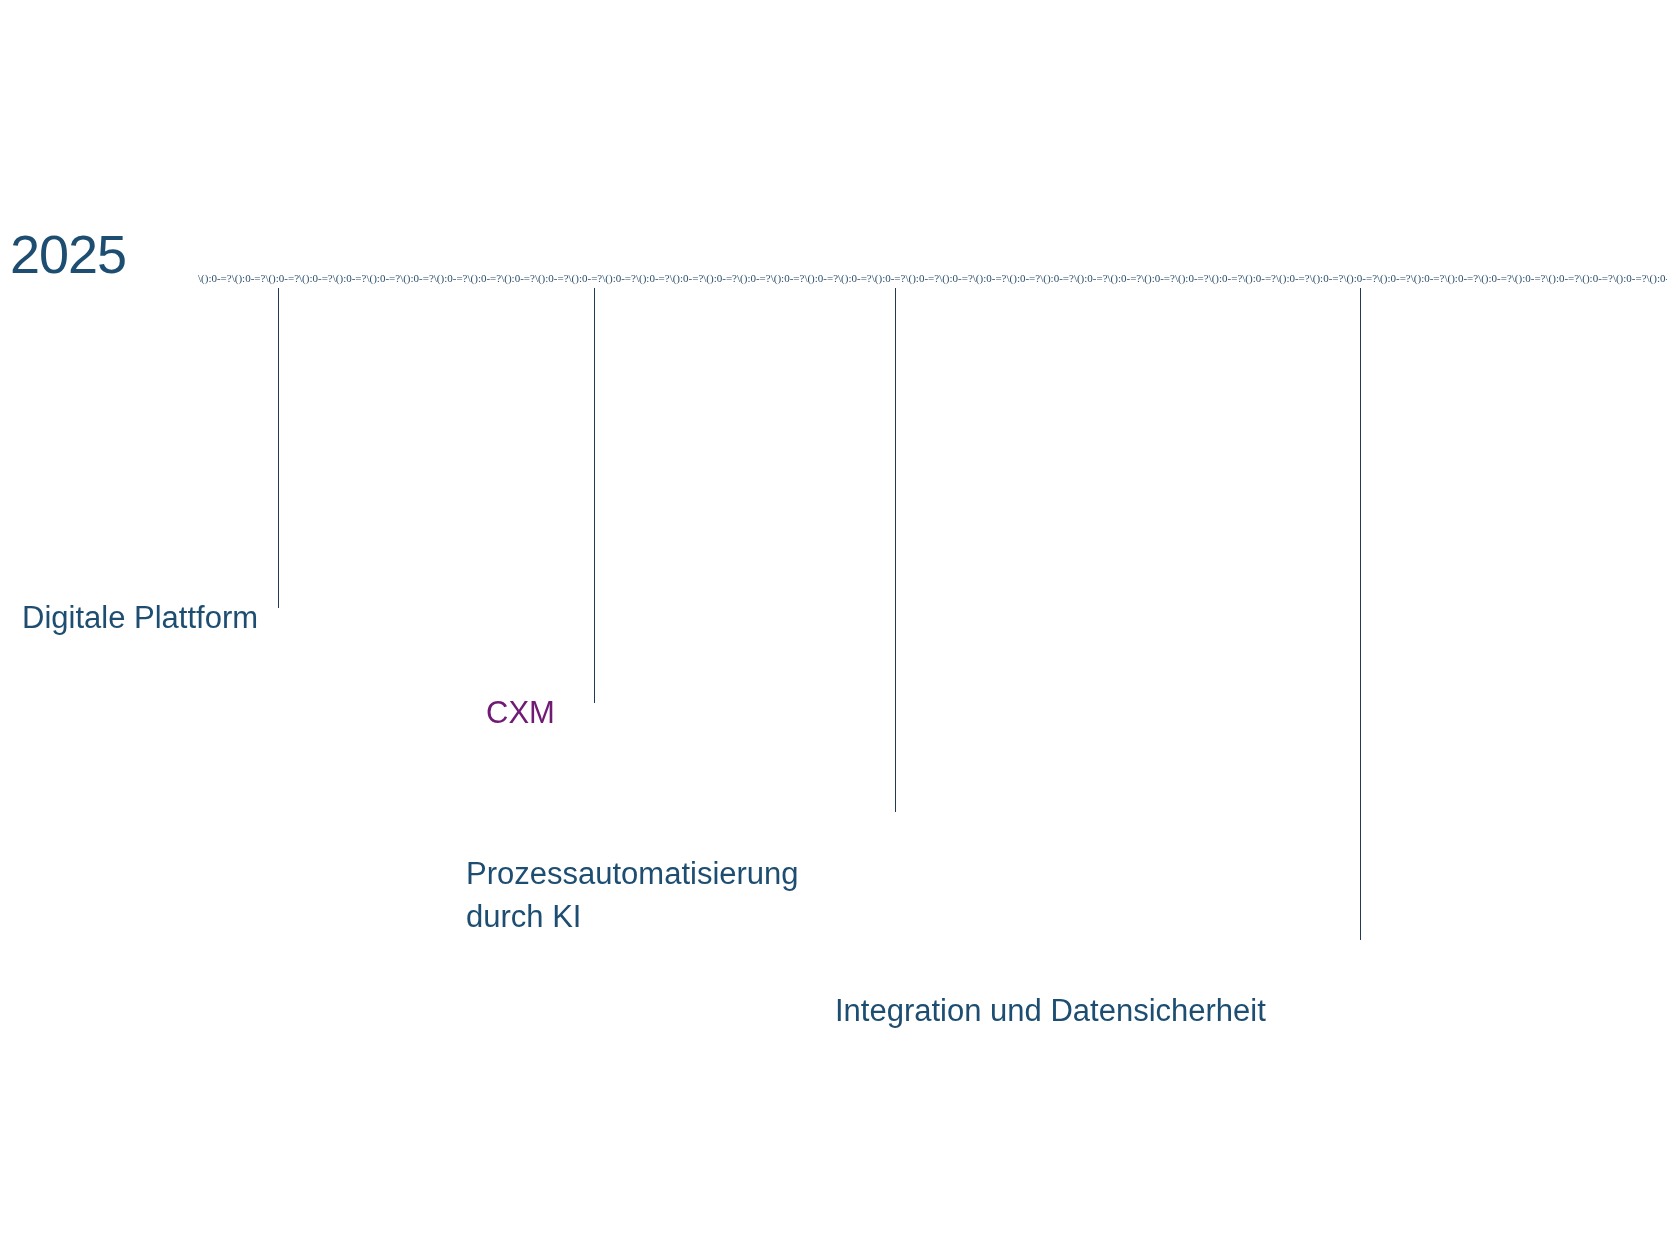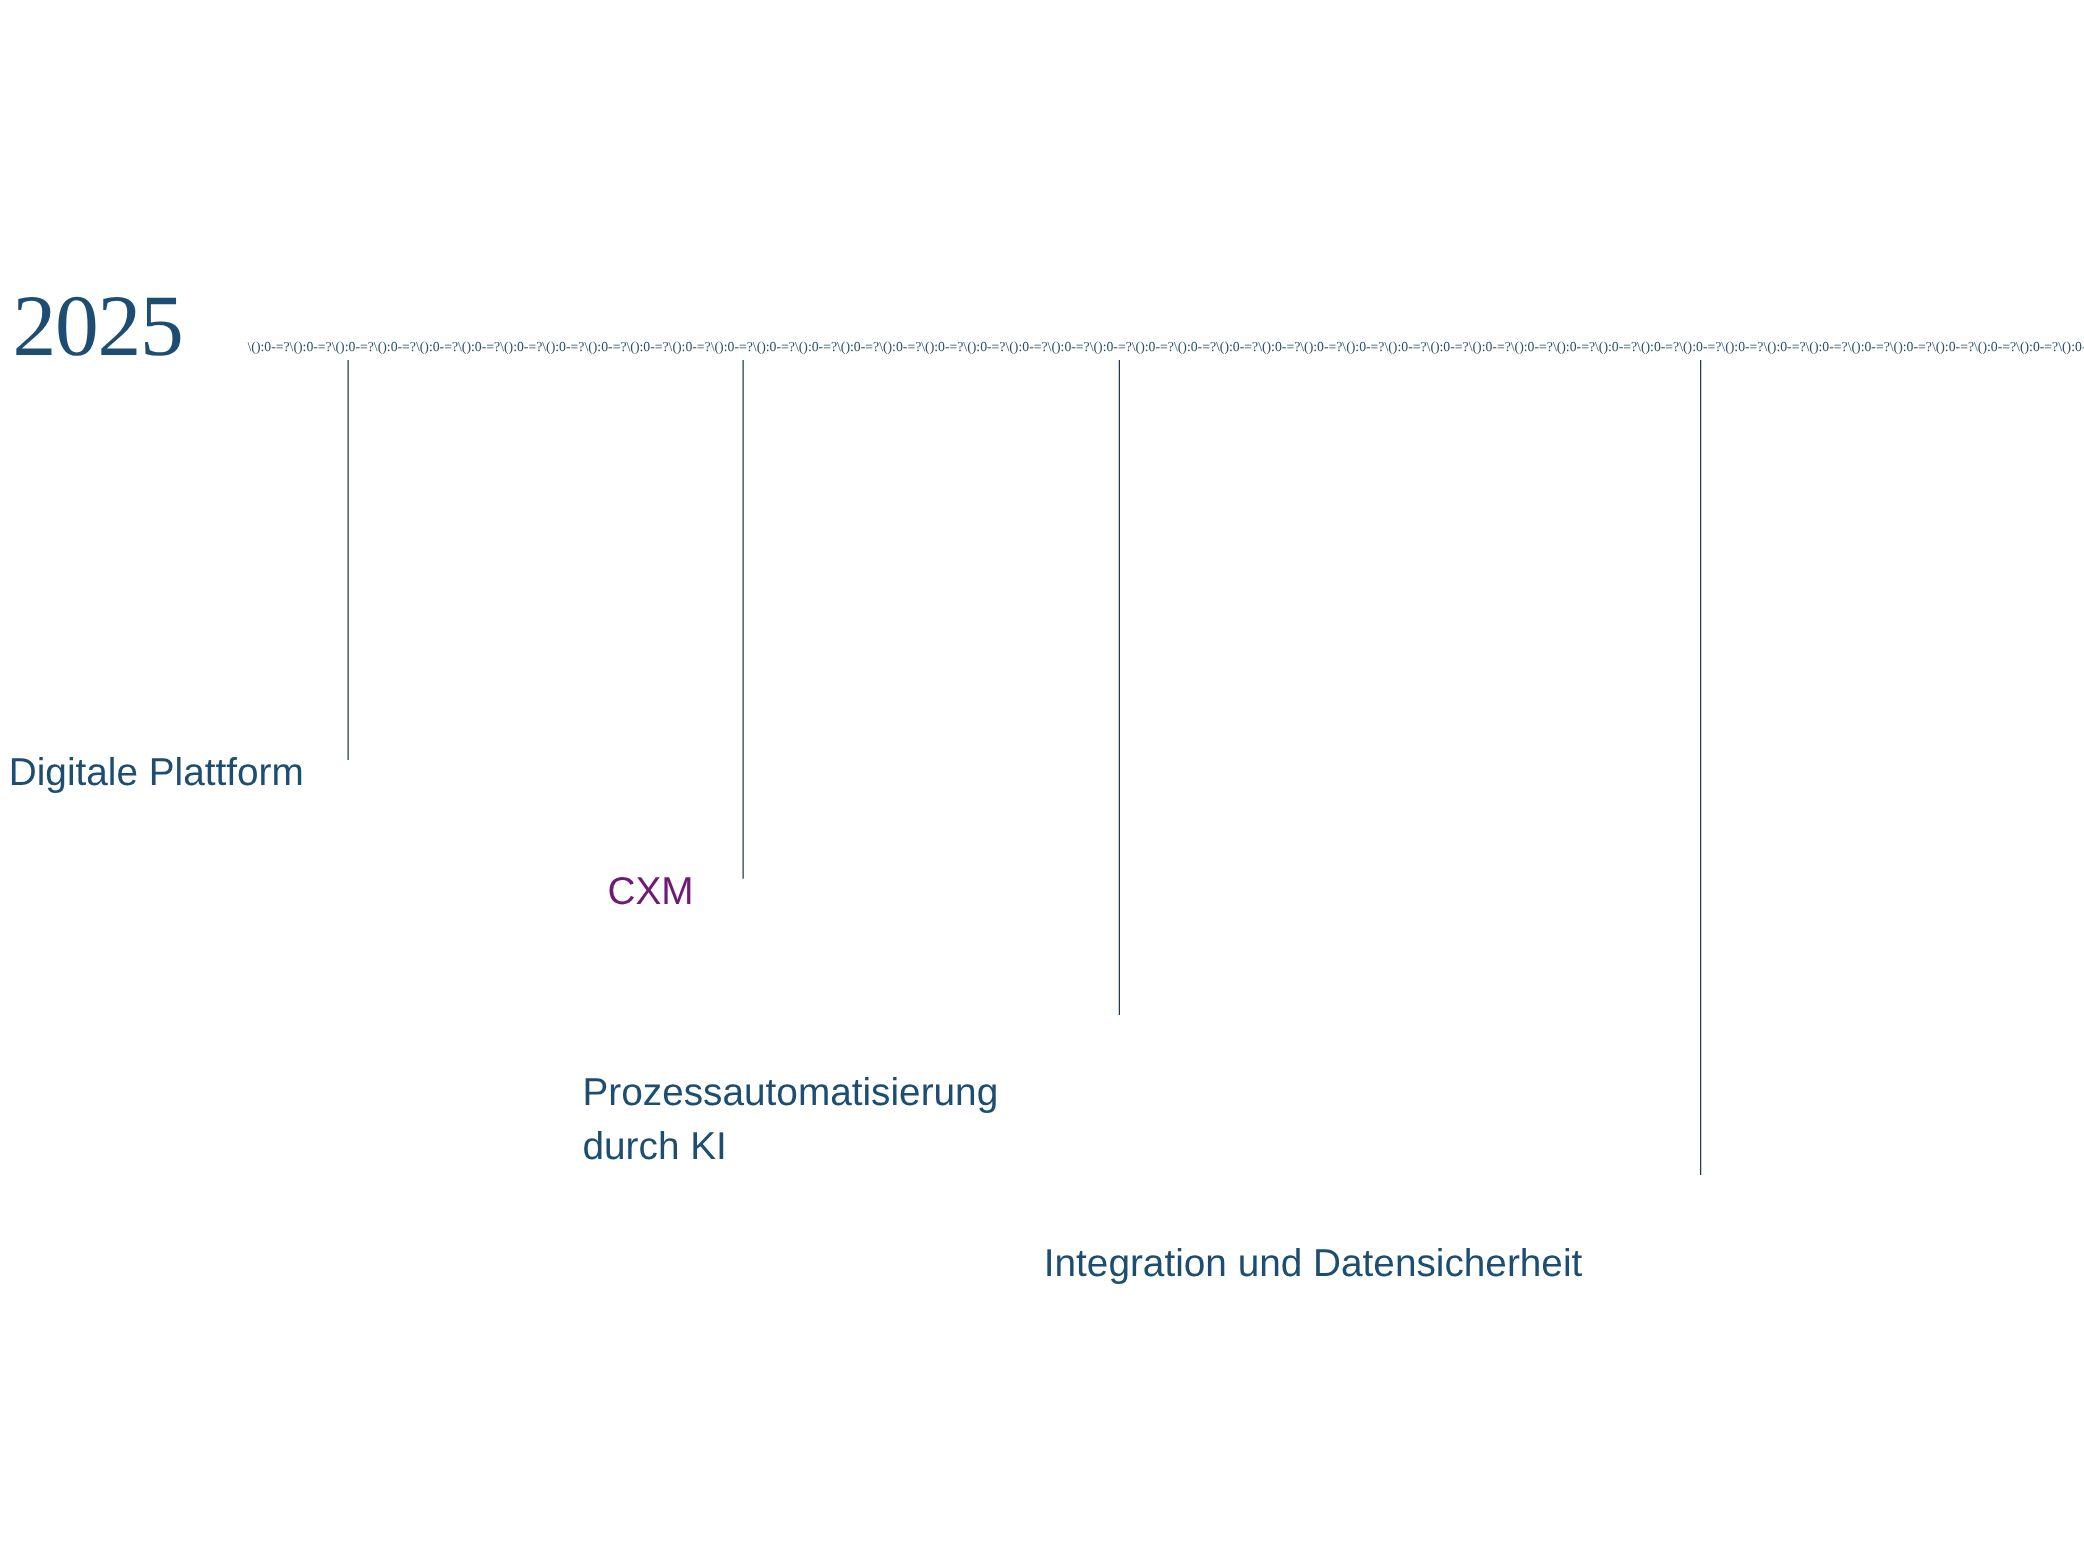--- a/index.html
+++ b/index.html
@@ -20,22 +20,22 @@
     width: 1667px;
     height: 1250px;
     background: #ffffff;
   }
 
   
   .year-label {
     position: absolute;
     left: 10px;
     top: 227px;
-    font-family: Liberation Serif, serif;
-    font-size: 70px;
+    font-family: Liberation Sans, sans-serif;
+    font-size: 54px;
     font-weight: 400;
     letter-spacing: -1px;
     color: #1d4e72;
     line-height: 1;
     white-space: nowrap;
     user-select: none;
   }
 
   
   .axis-pattern {
@@ -77,21 +77,21 @@
 <body>
 
 <div id="canvas" style="width: 1667px; height: 1250px; background: rgb(255, 255, 255);">
 
   <div class="year-label" style="color: rgb(29, 78, 114);">2025</div>
 
   <div class="axis-pattern" style="color: rgb(43, 79, 106);">\():0-=?\():0-=?\():0-=?\():0-=?\():0-=?\():0-=?\():0-=?\():0-=?\():0-=?\():0-=?\():0-=?\():0-=?\():0-=?\():0-=?\():0-=?\():0-=?\():0-=?\():0-=?\():0-=?\():0-=?\():0-=?\():0-=?\():0-=?\():0-=?\():0-=?\():0-=?\():0-=?\():0-=?\():0-=?\():0-=?\():0-=?\():0-=?\():0-=?\():0-=?\():0-=?\():0-=?\():0-=?\():0-=?\():0-=?\():0-=?\():0-=?\():0-=?\():0-=?\():0-=?\():0-=?\():0-=?\():0-=?\():0-=?\():0-=?\():0-=?\():0-=?\():0-=?\():0-=?\():0-=?\():0-=?\():0-=?\():0-=?\():0-=?\():0-=?\():0-=?\():0-=?\():0-=?\():0-=?\():0-=?\():0-=?\():0-=?\():0-=?\():0-=?\():0-=?\():0-=?\():0-=?\():0-=?\():0-=?\():0-=?\():0-=?\():0-=?\():0-=?\():0-=?\():0-=?\():0-=?\():0-=?\():0-=?\():0-=?\():0-=?\():0-=?\():0-=?\():0-=?\():0-=?\():0-=?\():0-=?\():0-=?\():0-=?\():0-=?\():0-=?\():0-=?\():0-=?\():0-=?\():0-=?\():0-=?\():0-=?\():0-=?\():0-=?\():0-=?\():0-=?\():0-=?\():0-=?\():0-=?\():0-=?\():0-=?\():0-=?\():0-=?\():0-=?\():0-=?\():0-=?\():0-=?\():0-=?\():0-=?\():0-=?\():0-=?\():0-=?\():0-=?\():0-=?\():0-=?\():0-=?\():0-=?\():0-=?\():0-=?\():0-=?\():0-=?\():0-=?\():0-=?\():0-=?\():0-=?\():0-=?\():0-=?\():0-=?\():0-=?\():0-=?\():0-=?\():0-=?\():0-=?\():0-=?\():0-=?\():0-=?\():0-=?\():0-=?\():0-=?\():0-=?\():0-=?\():0-=?\():0-=?\():0-=?\():0-=?\():0-=?\():0-=?\():0-=?\():0-=?\():0-=?\():0-=?\():0-=?\():0-=?\():0-=?\():0-=?\():0-=?\():0-=?\():0-=?\():0-=?\():0-=?\():0-=?\():0-=?\():0-=?\():0-=?\():0-=?\():0-=?\():0-=?\():0-=?\():0-=?\():0-=?\():0-=?\():0-=?\():0-=?\():0-=?\():0-=?\():0-=?\():0-=?\():0-=?\():0-=?\():0-=?\():0-=?\():0-=?\():0-=?\():0-=?\():0-=?\():0-=?\():0-=?\():0-=?\():0-=?\():0-=?\():0-=?\():0-=?\():0-=?</div>
 
   <div id="milestones-layer">
       <div class="tick-line" style="left: 278px; top: 288px; height: 320px; border-left-color: rgb(34, 59, 82);"></div>
-      <div class="milestone-label" style="left: 7px; top: 596px; color: rgb(29, 78, 114);">Digitale Plattform</div>
+      <div class="milestone-label" style="left: 22px; top: 596px; color: rgb(29, 78, 114);">Digitale Plattform</div>
       <div class="tick-line" style="left: 594px; top: 288px; height: 415px; border-left-color: rgb(34, 59, 82);"></div>
       <div class="milestone-label" style="left: 486px; top: 691px; color: #701a75;">CXM</div>
       <div class="tick-line" style="left: 895px; top: 288px; height: 524px; border-left-color: rgb(34, 59, 82);"></div>
       <div class="milestone-label" style="left: 466px; top: 852px; color: rgb(29, 78, 114);">Prozessautomatisierung
 durch KI</div>
       <div class="tick-line" style="left: 1360px; top: 288px; height: 652px; border-left-color: rgb(34, 59, 82);"></div>
       <div class="milestone-label" style="left: 835px; top: 989px; color: rgb(29, 78, 114);">Integration und Datensicherheit</div>
     </div>
 
 </div>

